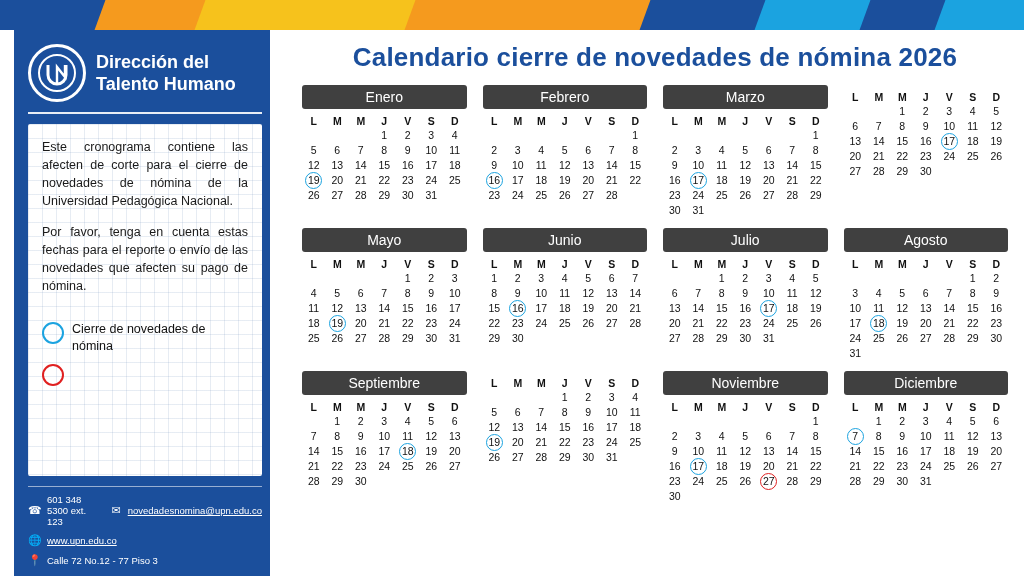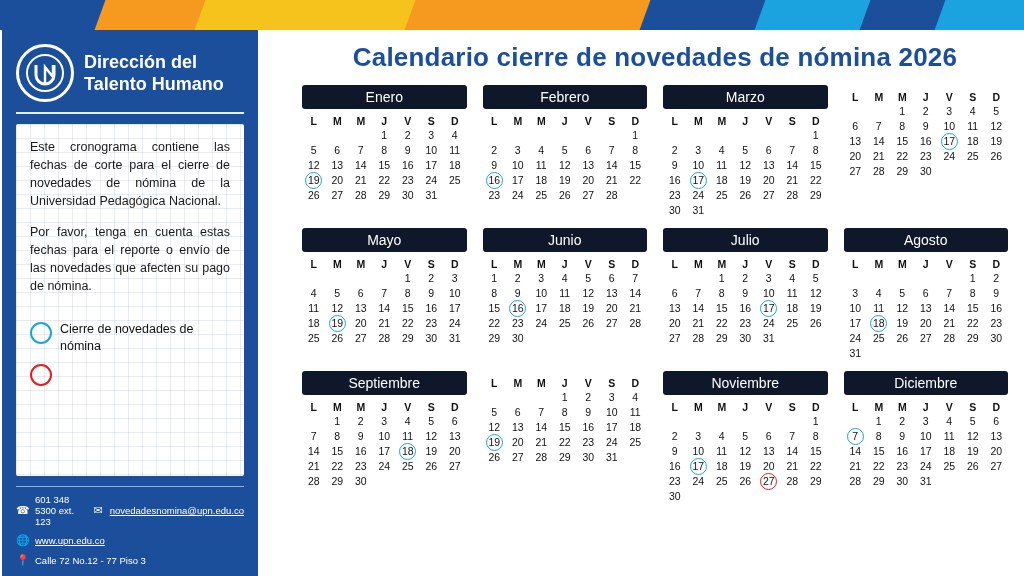--- a/index.html
+++ b/index.html
@@ -18,22 +18,22 @@
   .rb2 { left:100px; width:120px; background:#f59a1e; transform:skewX(-20deg); }
   .rb3 { left:200px; width:230px; background:#f6c21c; transform:skewX(-20deg); }
   .rb4 { left:410px; width:250px; background:#f59a1e; transform:skewX(-20deg); }
   .rb5 { left:645px; width:130px; background:#1b4f9c; transform:skewX(-20deg); }
   .rb6 { left:760px; width:120px; background:#1ba3e0; transform:skewX(-20deg); }
   .rb7 { left:865px; width:90px;  background:#1b4f9c; transform:skewX(-20deg); }
   .rb8 { left:940px; width:100px; background:#1ba3e0; transform:skewX(-20deg); }
 
   
   .sidebar {
-    position:absolute; left:2px; top:30px; width:256px; height:546px;
-    background:#1b4f9c; color:#fff; padding:14px 14px 10px 14px;
+    position:absolute; left:14px; top:30px; width:256px; height:546px;
+    background:#1b4f9c; color:#fff; padding:14px 8px 10px 14px;
   }
   .brand { display:flex; align-items:center; gap:10px; }
   .logo-circle {
     width:58px; height:58px; border-radius:50%;
     border:3px solid #ffffff; flex:0 0 58px;
     display:flex; align-items:center; justify-content:center;
     position:relative;
   }
   .logo-circle svg { display:block; }
   .brand-text { font-size:18px; font-weight:bold; line-height:1.25; }
@@ -63,21 +63,21 @@
 
   
   .main { position:absolute; left:286px; top:30px; width:738px; height:396px; padding:6px 16px 0 16px; }
   .title {
     color:#1b4f9c; font-size:26px; font-weight:bold; text-align:center;
     margin:6px 0 12px 0; letter-spacing:.2px;
   }
   .grid { display:grid; grid-template-columns:repeat(4, 1fr); gap:10px 16px; }
   .month { width:100%; }
   .month-head {
-    background:#0f172a; color:#fff; text-align:center;
+    background:#404040; color:#fff; text-align:center;
     font-size:14px; padding:4px 0; border-radius:3px;
   }
   table.cal { width:100%; border-collapse:collapse; margin-top:4px; table-layout:fixed; }
   table.cal th {
     font-size:10.5px; font-weight:bold; color:#111; padding:2px 0 1px 0; text-align:center;
   }
   table.cal td {
     font-size:10.5px; color:#111; text-align:center; height:15px; padding:0;
   }
   .daycell { position:relative; display:inline-block; width:15px; line-height:15px; }
@@ -114,21 +114,21 @@
     </div>
     <div class="brand-text">
       <div>Dirección del</div>
       <div>Talento Humano</div>
     </div>
   </div>
 
   <div class="rule"></div>
 
   <div class="note-card">
-    <p class="note-p">Este cronograma contiene las fechas de corte para el cierre de novedades de nómina de la Universidad Pedagógica Nacional.</p>
+    <p class="note-p">Este cronograma contiene las afecten de corte para el cierre de novedades de nómina de la Universidad Pedagógica Nacional.</p>
     <p class="note-p">Por favor, tenga en cuenta estas fechas para el reporte o envío de las novedades que afecten su pago de nómina.</p>
 
     <div class="legend">
       <div class="legend-row">
         <span class="ring blue"></span>
         <span class="legend-txt">Cierre de novedades de nómina</span>
       </div>
       <div class="legend-row">
         <span class="ring red"></span>
       </div>

